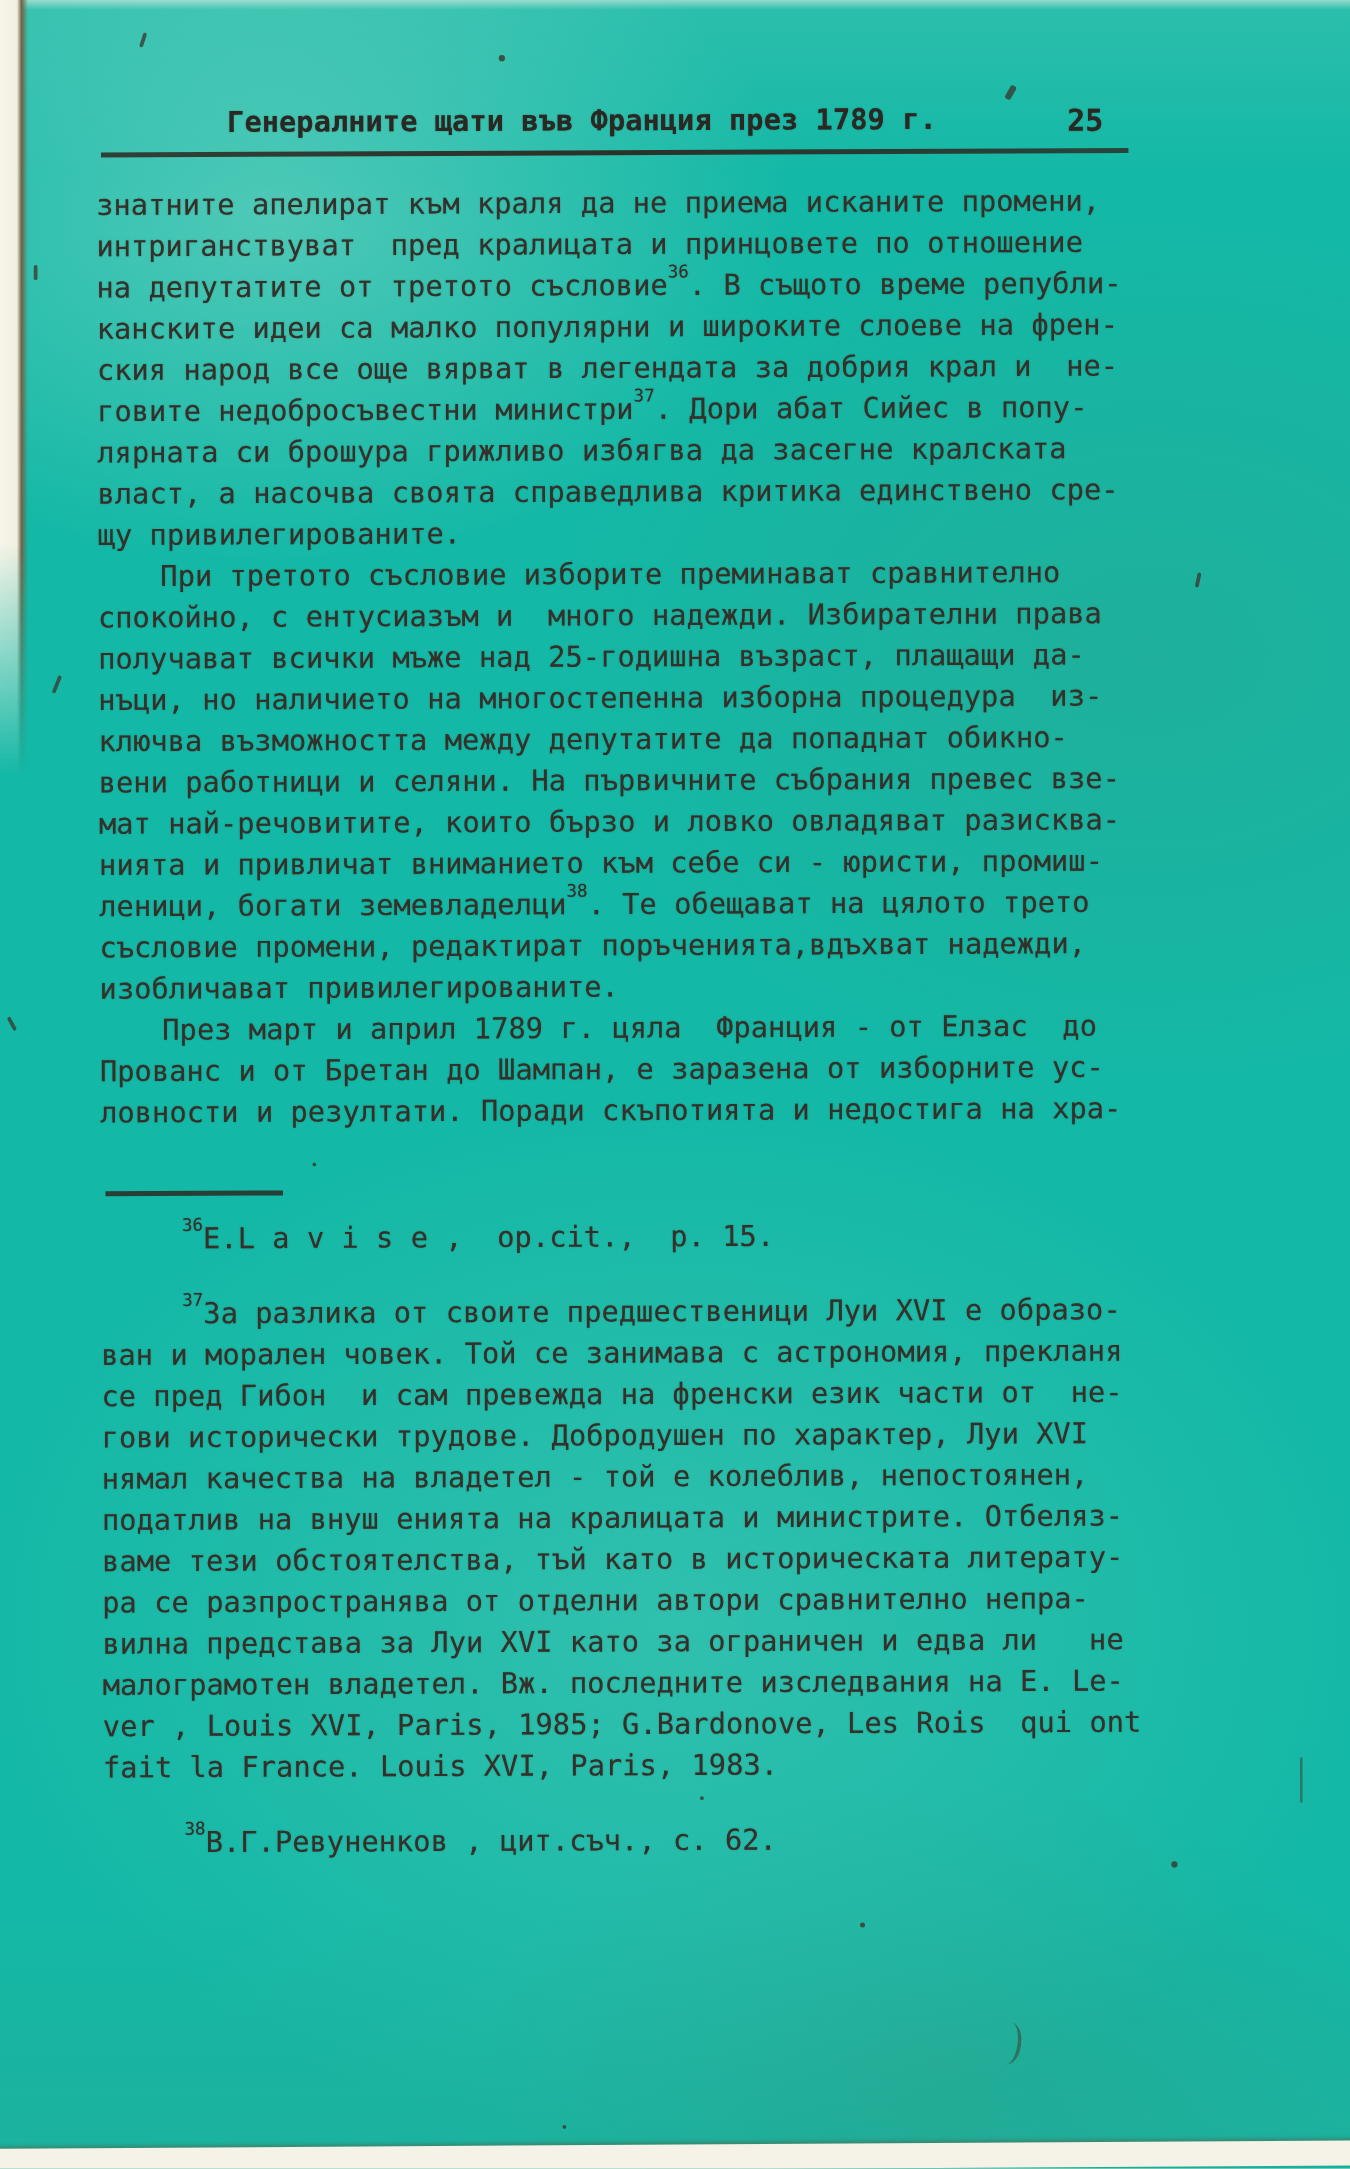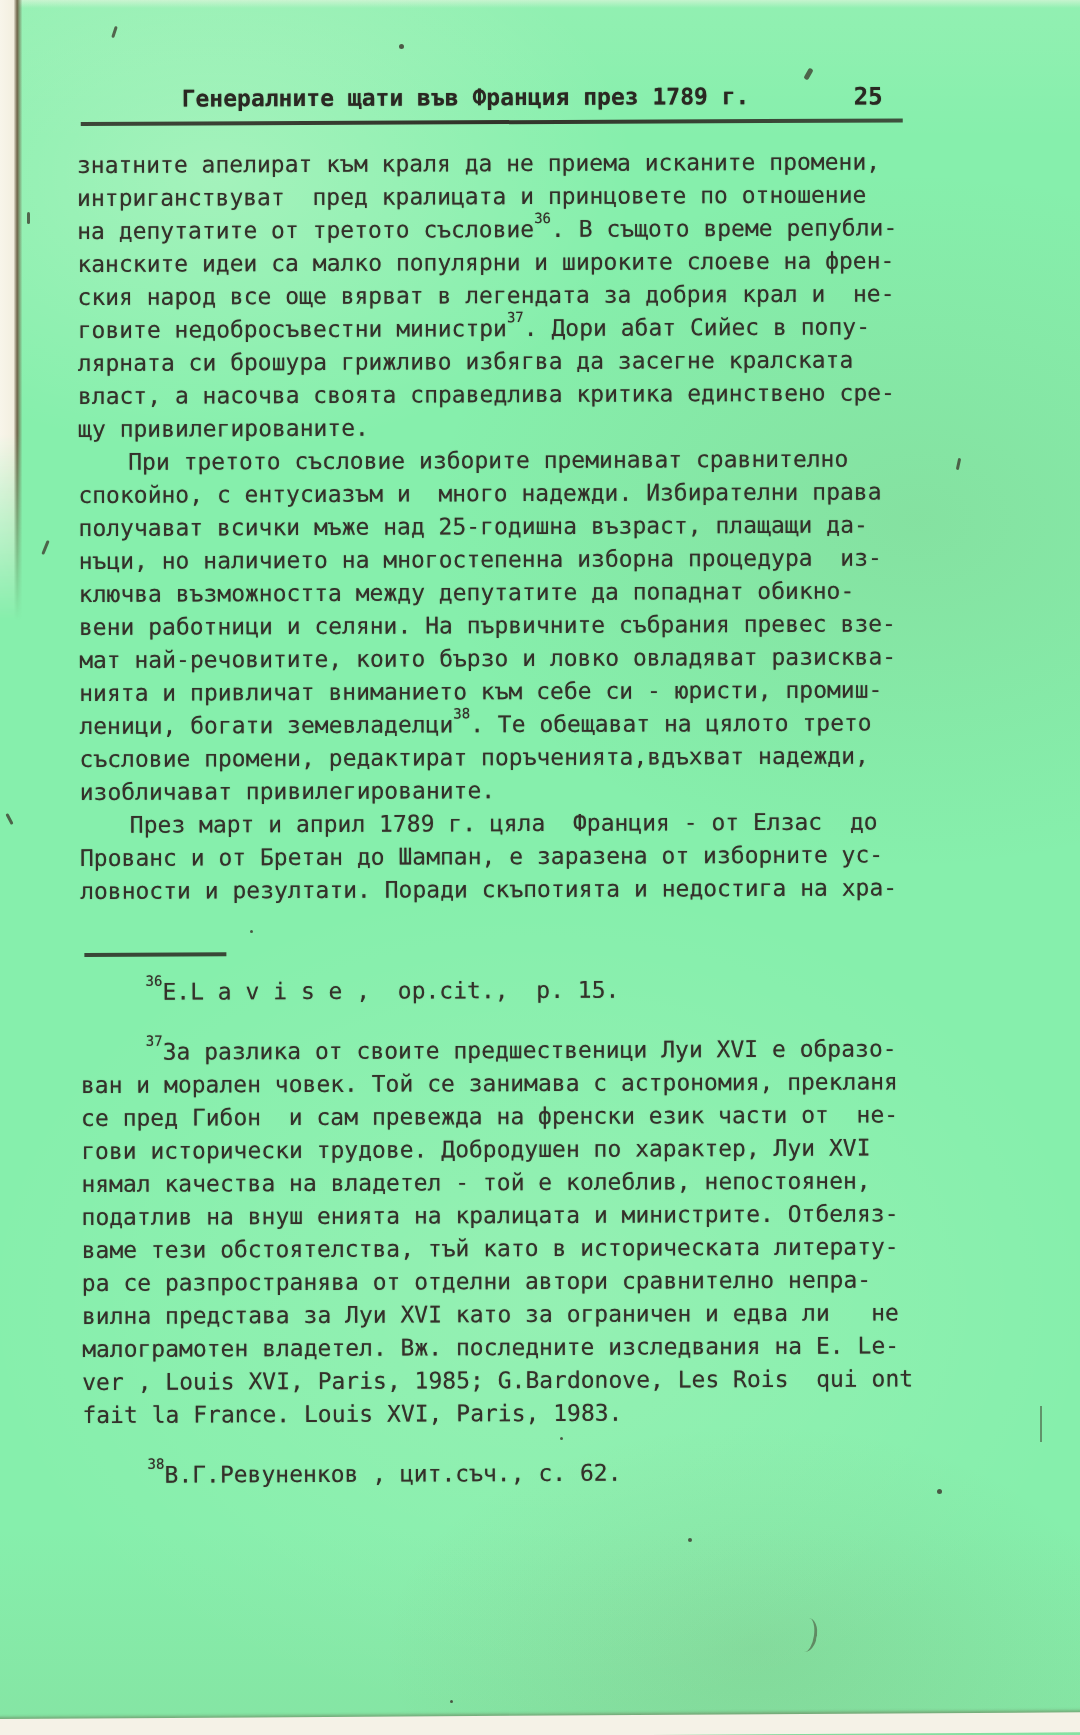--- a/index.html
+++ b/index.html
@@ -1,18 +1,18 @@
 <!DOCTYPE html>
 <html><head>
 <meta charset="utf-8">
 <style>
   html,body { margin:0; padding:0; background:#ece8db; }
   .page {
     position:relative; width:1080px; height:1735px; overflow:hidden;
-    background:#86efac;
+    background:#14b8a6;
     font-family:"DejaVu Sans Mono", monospace;
     color:#34312a;
   }
   .paper-texture {
     position:absolute; inset:0; pointer-events:none;
     background:
       radial-gradient(ellipse 600px 400px at 20% 10%, rgba(255,252,235,0.25), rgba(255,252,235,0) 70%),
       radial-gradient(ellipse 700px 500px at 85% 30%, rgba(120,105,60,0.10), rgba(120,105,60,0) 70%),
       radial-gradient(ellipse 800px 600px at 50% 75%, rgba(255,250,230,0.12), rgba(255,250,230,0) 70%),
       radial-gradient(ellipse 500px 300px at 70% 95%, rgba(110,95,55,0.10), rgba(110,95,55,0) 75%),

